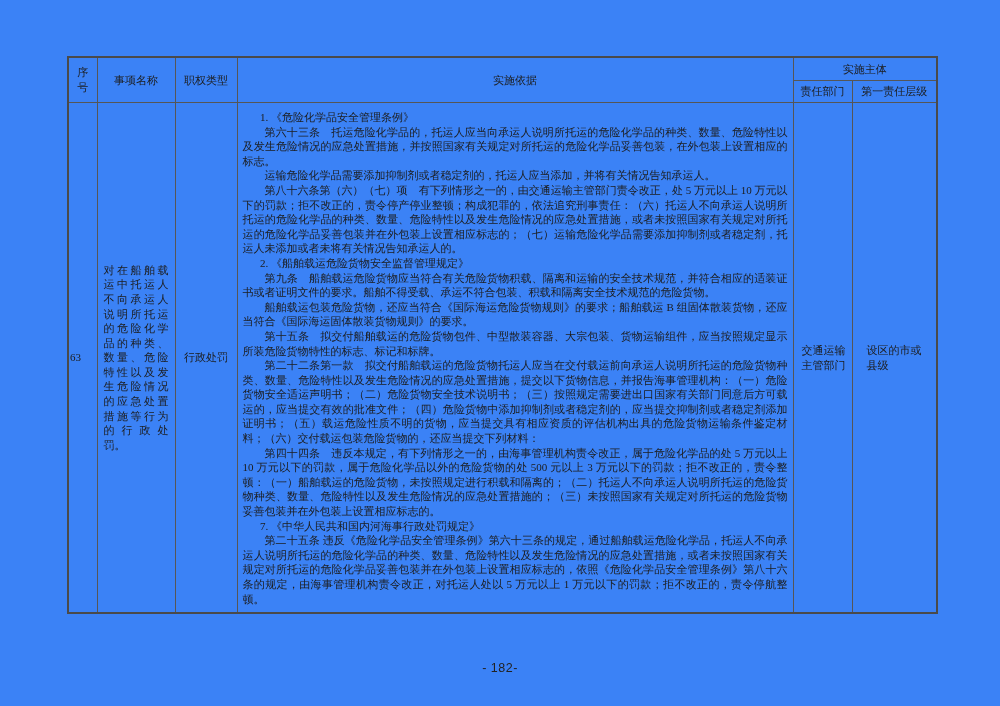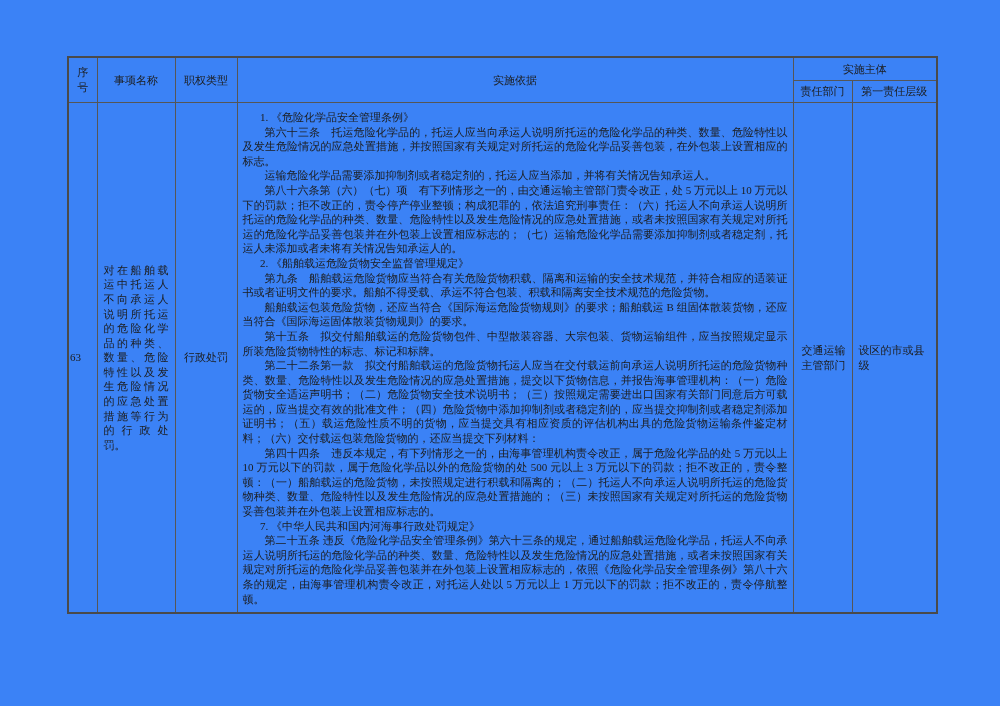--- a/index.html
+++ b/index.html
@@ -67,21 +67,21 @@
     text-indent: 2em;
   }
   td.cell-basis p.num-heading {
     text-indent: 1.6em;
   }
   td.cell-dept {
     padding: 2px 6px;
     text-align: right;
   }
   td.cell-level {
-    padding: 2px 6px;
+    padding: 2px 14px;
     text-align: left;
     vertical-align: middle;
   }
   tr.body-row td { height: 487px; margin-top: 28px; }
   .footer {
     position: absolute;
     left: 0;
     top: 661px;
     width: 100%;
     text-align: center;
@@ -135,13 +135,14 @@
           <p>第四十四条　违反本规定，有下列情形之一的，由海事管理机构责令改正，属于危险化学品的处 5 万元以上 10 万元以下的罚款，属于危险化学品以外的危险货物的处 500 元以上 3 万元以下的罚款；拒不改正的，责令整顿：（一）船舶载运的危险货物，未按照规定进行积载和隔离的；（二）托运人不向承运人说明所托运的危险货物种类、数量、危险特性以及发生危险情况的应急处置措施的；（三）未按照国家有关规定对所托运的危险货物妥善包装并在外包装上设置相应标志的。</p>
           <p class="num-heading">7. 《中华人民共和国内河海事行政处罚规定》</p>
           <p>第二十五条 违反《危险化学品安全管理条例》第六十三条的规定，通过船舶载运危险化学品，托运人不向承运人说明所托运的危险化学品的种类、数量、危险特性以及发生危险情况的应急处置措施，或者未按照国家有关规定对所托运的危险化学品妥善包装并在外包装上设置相应标志的，依照《危险化学品安全管理条例》第八十六条的规定，由海事管理机构责令改正，对托运人处以 5 万元以上 1 万元以下的罚款；拒不改正的，责令停航整顿。</p>
         </td>
         <td class="cell-dept">交通运输主管部门</td>
         <td class="cell-level">设区的市或县级</td>
       </tr>
     </tbody>
   </table>
 
+  <div class="footer">- 182-</div>
 </div>
 
 </body></html>

